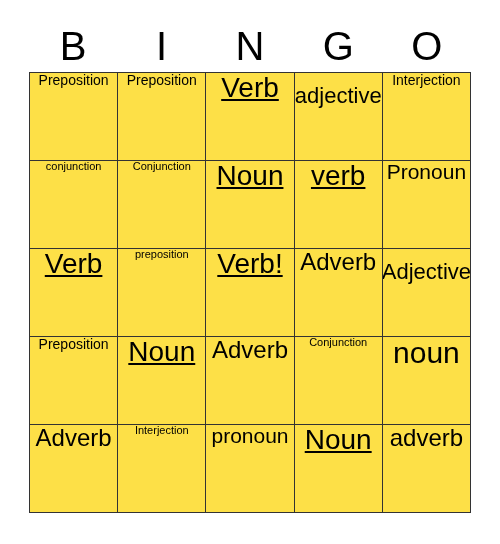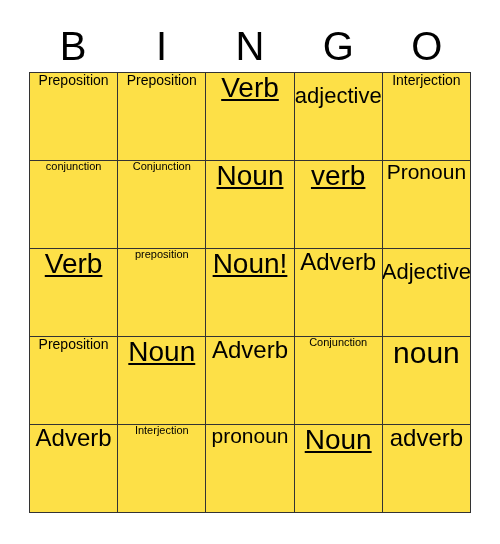--- a/index.html
+++ b/index.html
@@ -125,21 +125,21 @@
       <span class="cell-text sz-l">Pronoun</span>
     </div>
 
     <div class="cell">
       <span class="cell-text sz-xxl">Verb</span>
     </div>
     <div class="cell">
       <span class="cell-text sz-xs">preposition</span>
     </div>
     <div class="cell">
-      <span class="cell-text sz-xxl">Noun!</span>
+      <span class="cell-text sz-xxl">Verb!</span>
     </div>
     <div class="cell">
       <span class="cell-text sz-xl">Adverb</span>
     </div>
     <div class="cell">
       <span class="cell-text sz-ml">Adjective</span>
     </div>
 
     <div class="cell">
       <span class="cell-text sz-m">Preposition</span>

